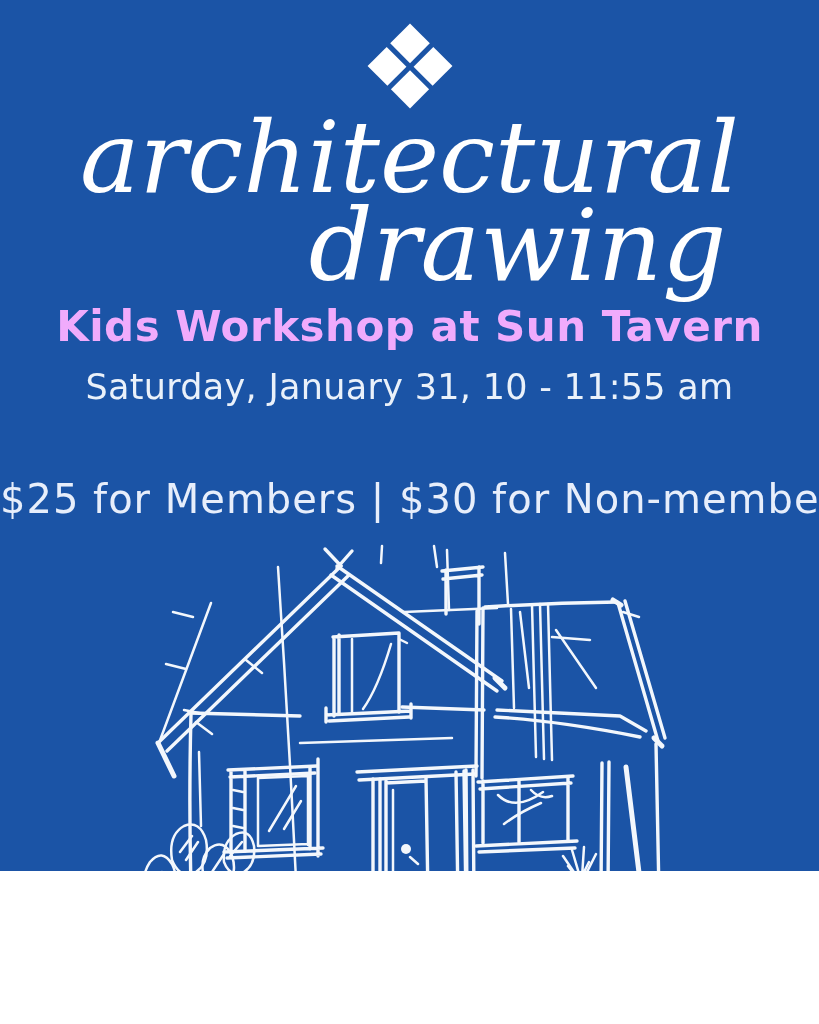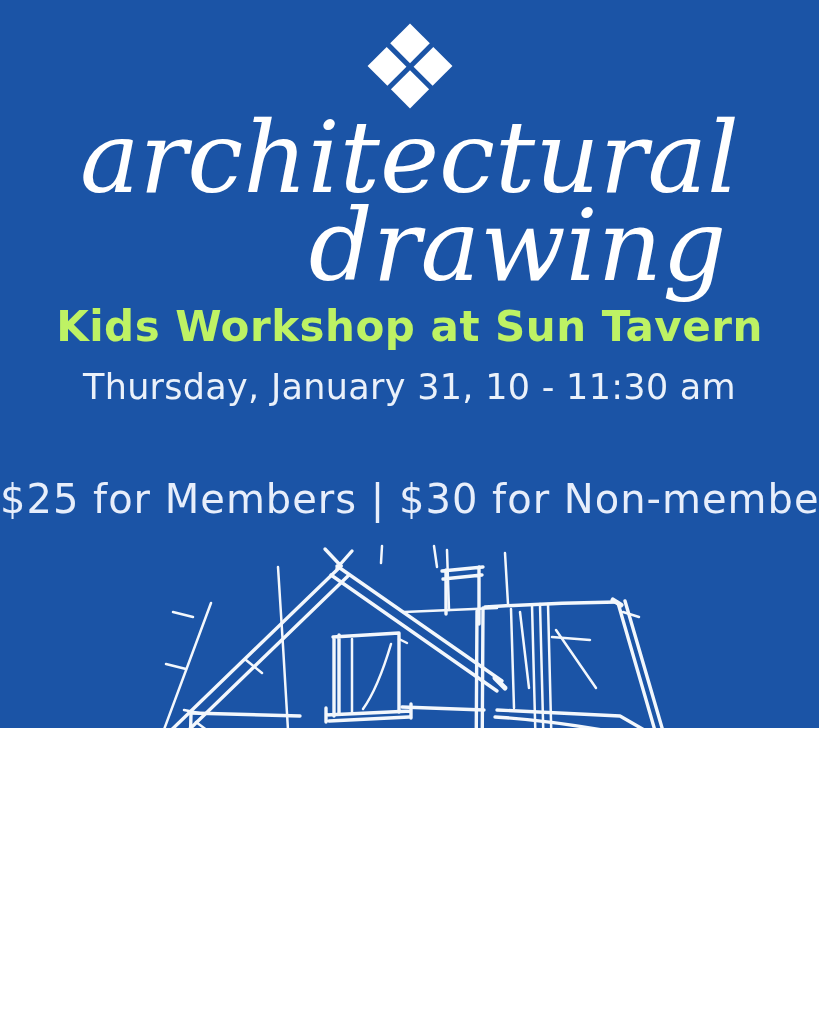--- a/index.html
+++ b/index.html
@@ -1,18 +1,18 @@
 <!DOCTYPE html>
 <html><head>
 <meta charset="utf-8">
 <style>
   html,body{margin:0;padding:0;}
   #poster{
     position:relative;
-    width:819px;height:728px;
+    width:819px;height:871px;
     background:#1b54a6;
     overflow:hidden;
     font-family:"DejaVu Sans","Liberation Sans",sans-serif;
   }
   
   .logo{
     position:absolute;left:380px;top:36px;width:60px;height:60px;
     transform:rotate(45deg);
     display:grid;grid-template-columns:1fr 1fr;grid-template-rows:1fr 1fr;gap:5px;
   }
@@ -22,21 +22,21 @@
     position:absolute;left:0;width:100%;
     text-align:center;color:#ffffff;
     font-family:"DejaVu Serif","Liberation Serif",serif;
     font-style:italic;line-height:1;white-space:nowrap;
   }
   #title1{top:108px;font-size:100px;}
   #title2{top:196px;font-size:100px;transform:translateX(108px);}
   
   .center-text{
     position:absolute;left:0;width:100%;text-align:center;
-    color:#bef264;white-space:nowrap;line-height:1.15;
+    color:#f0abfc;white-space:nowrap;line-height:1.15;
   }
   #headline{top:303px;font-size:42px;font-weight:bold;letter-spacing:.5px;}
   #schedule{top:367px;font-size:35px;color:#eaf1fa;letter-spacing:.3px;}
   #address{top:417px;font-size:35px;color:#eaf1fa;letter-spacing:.3px;}
   #pricing{top:476px;font-size:40px;color:#e7eefb;letter-spacing:1px;}
   
   #sketch{position:absolute;left:0;top:0;}
   #sketch path{stroke:#f3f7fc;fill:none;stroke-linecap:round;stroke-linejoin:round;}
   .s{stroke-width:3.4px;}
   .c{stroke-width:2.5px;}
@@ -52,21 +52,21 @@
     <div class="tile"></div>
     <div class="tile"></div>
     <div class="tile"></div>
     <div class="tile"></div>
   </div>
 
   <div id="title1" class="script-line">architectural</div>
   <div id="title2" class="script-line">drawing</div>
 
   <div id="headline" class="center-text">Kids Workshop at Sun Tavern</div>
-  <div id="schedule" class="center-text">Thursday, January 31, 10 - 11:30 am</div>
+  <div id="schedule" class="center-text">Saturday, January 31, 10 - 11:55 am</div>
   <div id="pricing" class="center-text">$25 for Members | $30 for Non-members</div>
 
   <svg id="sketch" width="819" height="1024" viewBox="0 0 819 1024">
 
     <path class="c" d="M434,546 L437,567 M447,550 L449,610 M505,553 L508,604 M382,546 L381,563"></path>
     <path class="c" d="M278,567 Q290,750 299,941"></path>
     <path class="c" d="M404,612 L497,608"></path>
     <path class="c" d="M199,752 L201,826"></path>
     <path class="c" d="M300,743 L452,738"></path>
 

